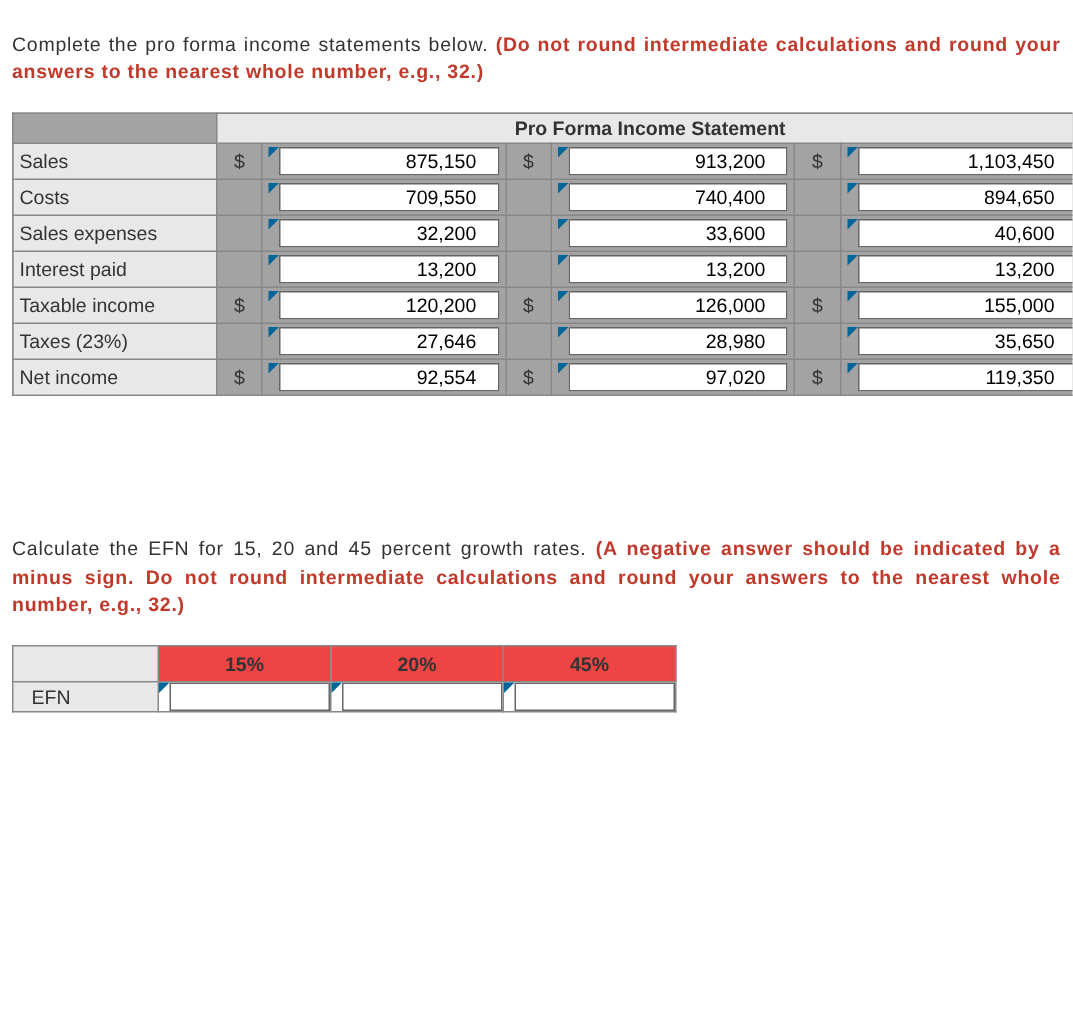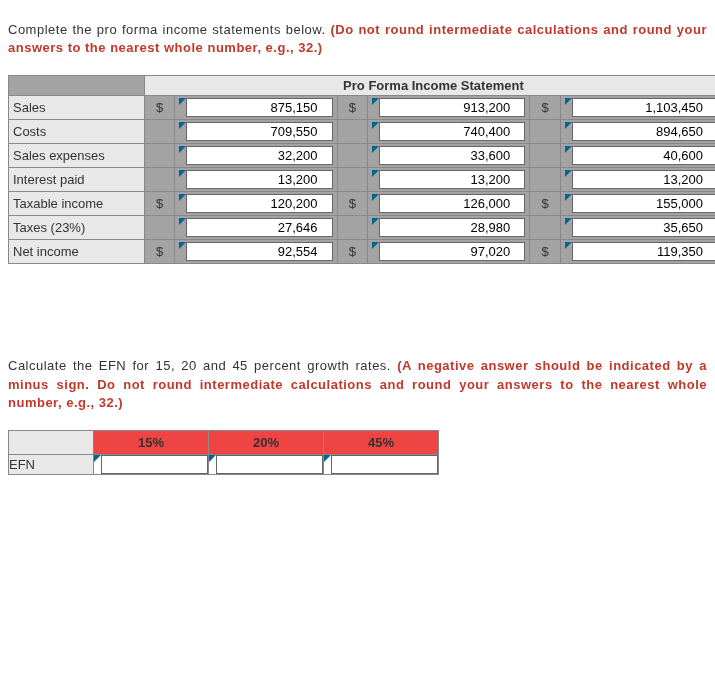--- a/index.html
+++ b/index.html
@@ -92,21 +92,21 @@
   table.efn th.col {
     background: #ef4444;
     font-weight: bold;
     text-align: center;
     width: 110px;
     padding: 4px 2px;
   }
   table.efn td.lbl {
     background: #e8e8e8;
     text-align: left;
-    padding-left: 0;
+    padding-left: 12px;
     width: 80px;
   }
   table.efn td.answer { padding: 0; width: 110px; }
 </style>
 </head>
 <body>
 
 <p class="instr">
   <span>Complete the pro forma income statements below. </span><span class="red">(Do not round intermediate calculations and round your answers to the nearest whole number, e.g., 32.)</span>
 </p>

